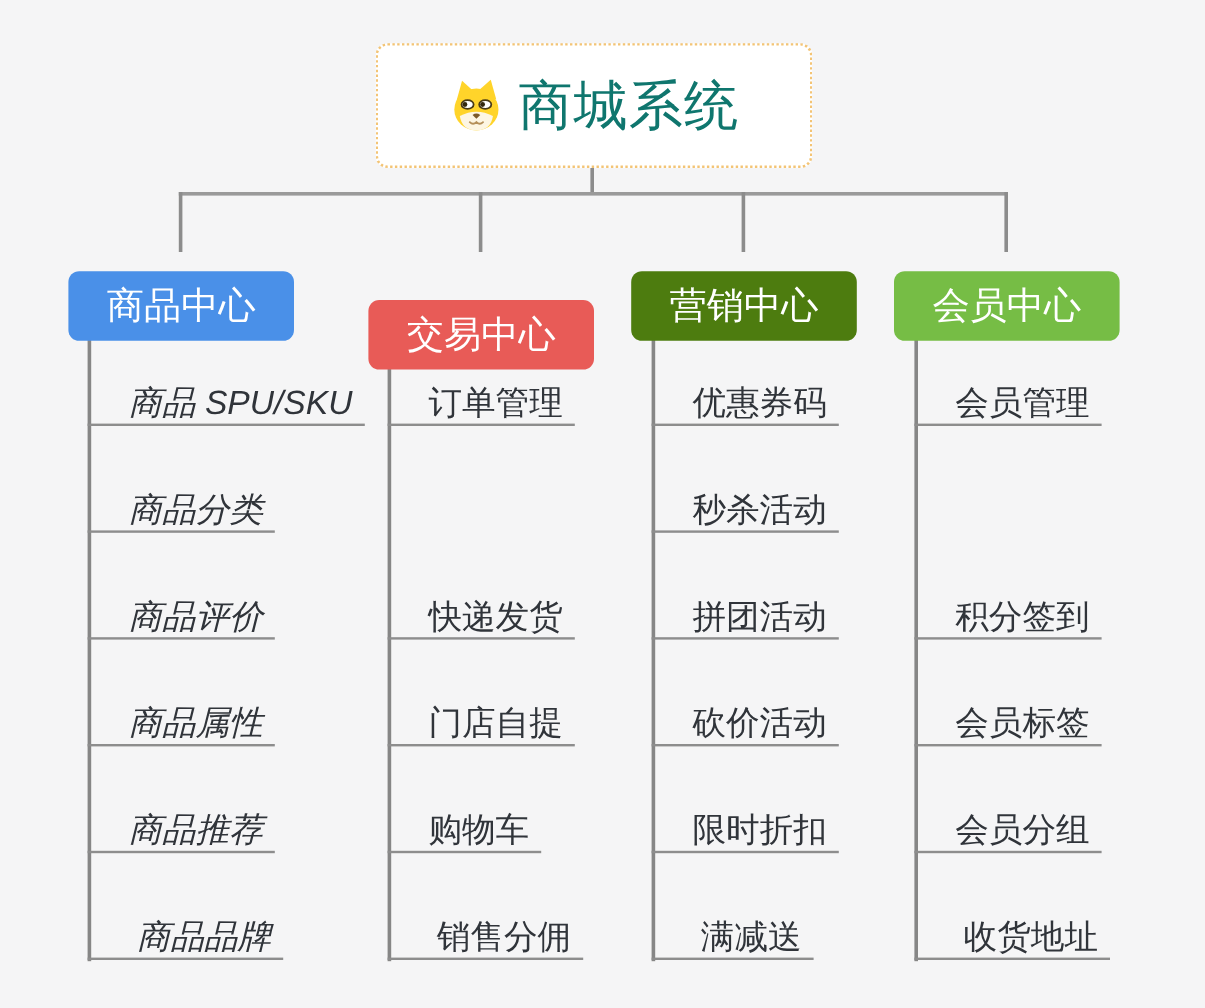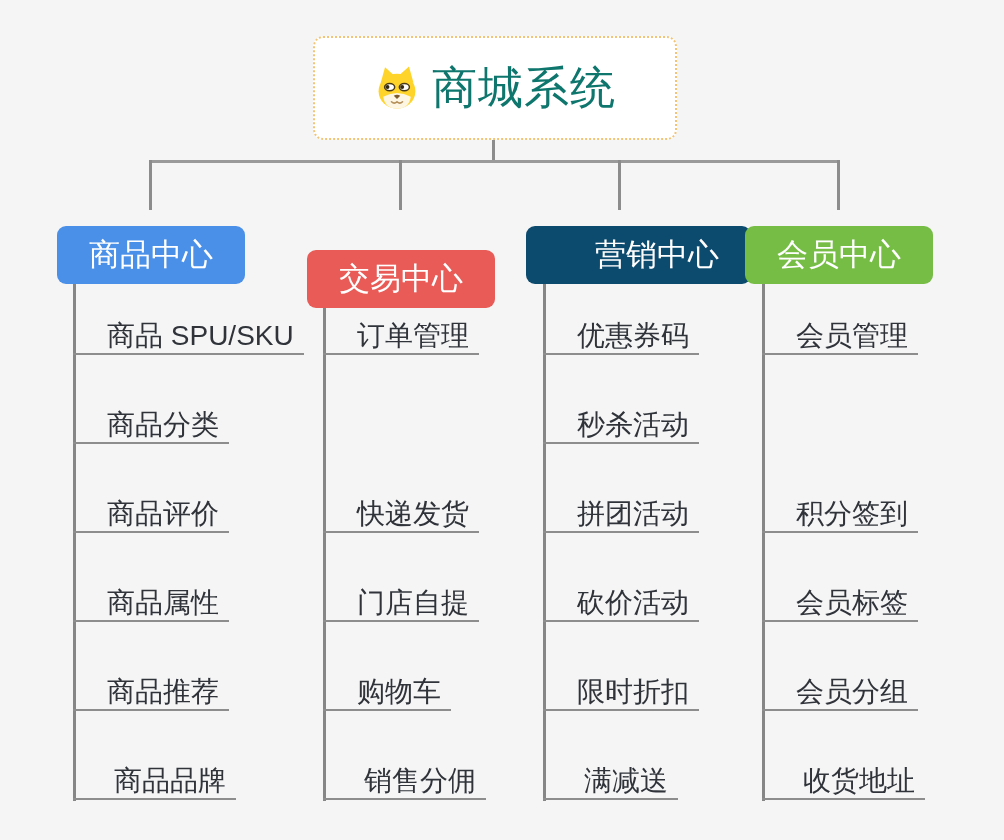--- a/index.html
+++ b/index.html
@@ -74,21 +74,21 @@
   
   .leaf {
     position: absolute;
     font-size: 28px;
     line-height: 31px;
     color: #30343a;
     padding: 0 10px 2px 34px;
     border-bottom: 2px solid #8d8d8d;
     white-space: nowrap;
   }
-  .c0 { left: 73px; }
+  .c0 { left: 73px; font-style: italic; }
   .c1 { left: 323px; }
   .c2 { left: 543px; }
   .c3 { left: 762px; }
   .r0 { top: 320px; }
   .r1 { top: 409px; }
   .r2 { top: 498px; }
   .r3 { top: 587px; }
   .r4 { top: 676px; }
   .r5 { top: 765px; padding-left: 41px; }
 </style>
@@ -119,21 +119,21 @@
   <div class="line v drop drop1"></div>
   <div class="line v drop drop2"></div>
   <div class="line v drop drop3"></div>
   <div class="line v trunk trunk0"></div>
   <div class="line v trunk trunk1"></div>
   <div class="line v trunk trunk2"></div>
   <div class="line v trunk trunk3"></div>
 
   <div class="branch-node b0" style="background: rgb(74, 144, 232);">商品中心</div>
   <div class="branch-node b1" style="background: rgb(232, 91, 87);">交易中心</div>
-  <div class="branch-node b2" style="background: #0c4a6e; padding-left: 37px;">营销中心</div>
+  <div class="branch-node b2" style="background: #4d7c0f;">营销中心</div>
   <div class="branch-node b3" style="background: rgb(118, 189, 69);">会员中心</div>
 
   <div class="leaf c0 r0">商品 SPU/SKU</div>
   <div class="leaf c0 r1">商品分类</div>
   <div class="leaf c0 r2">商品评价</div>
   <div class="leaf c0 r3">商品属性</div>
   <div class="leaf c0 r4">商品推荐</div>
   <div class="leaf c0 r5">商品品牌</div>
 
   <div class="leaf c1 r0">订单管理</div>

